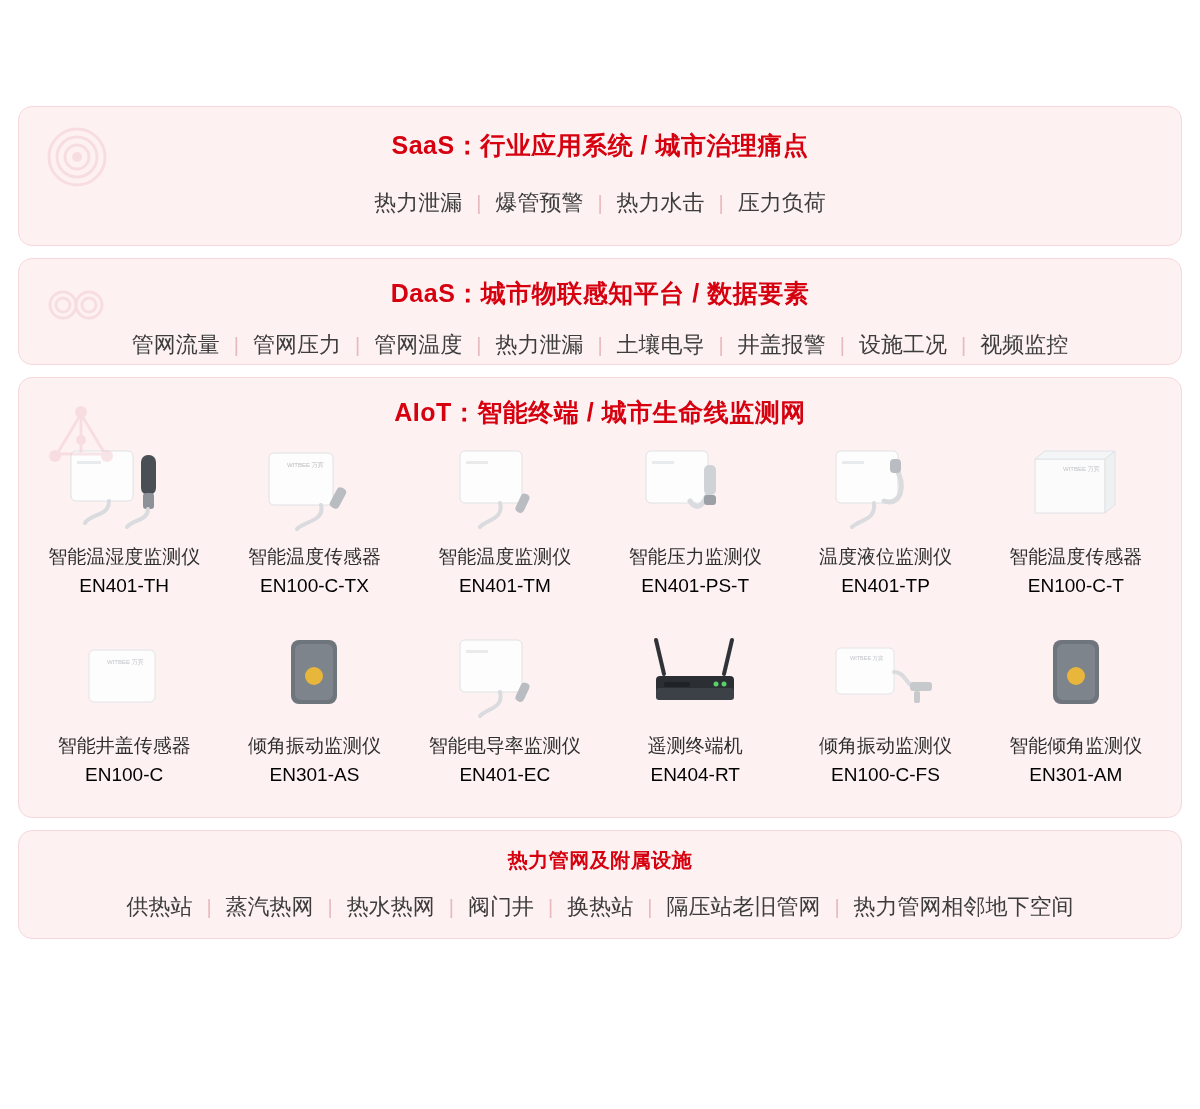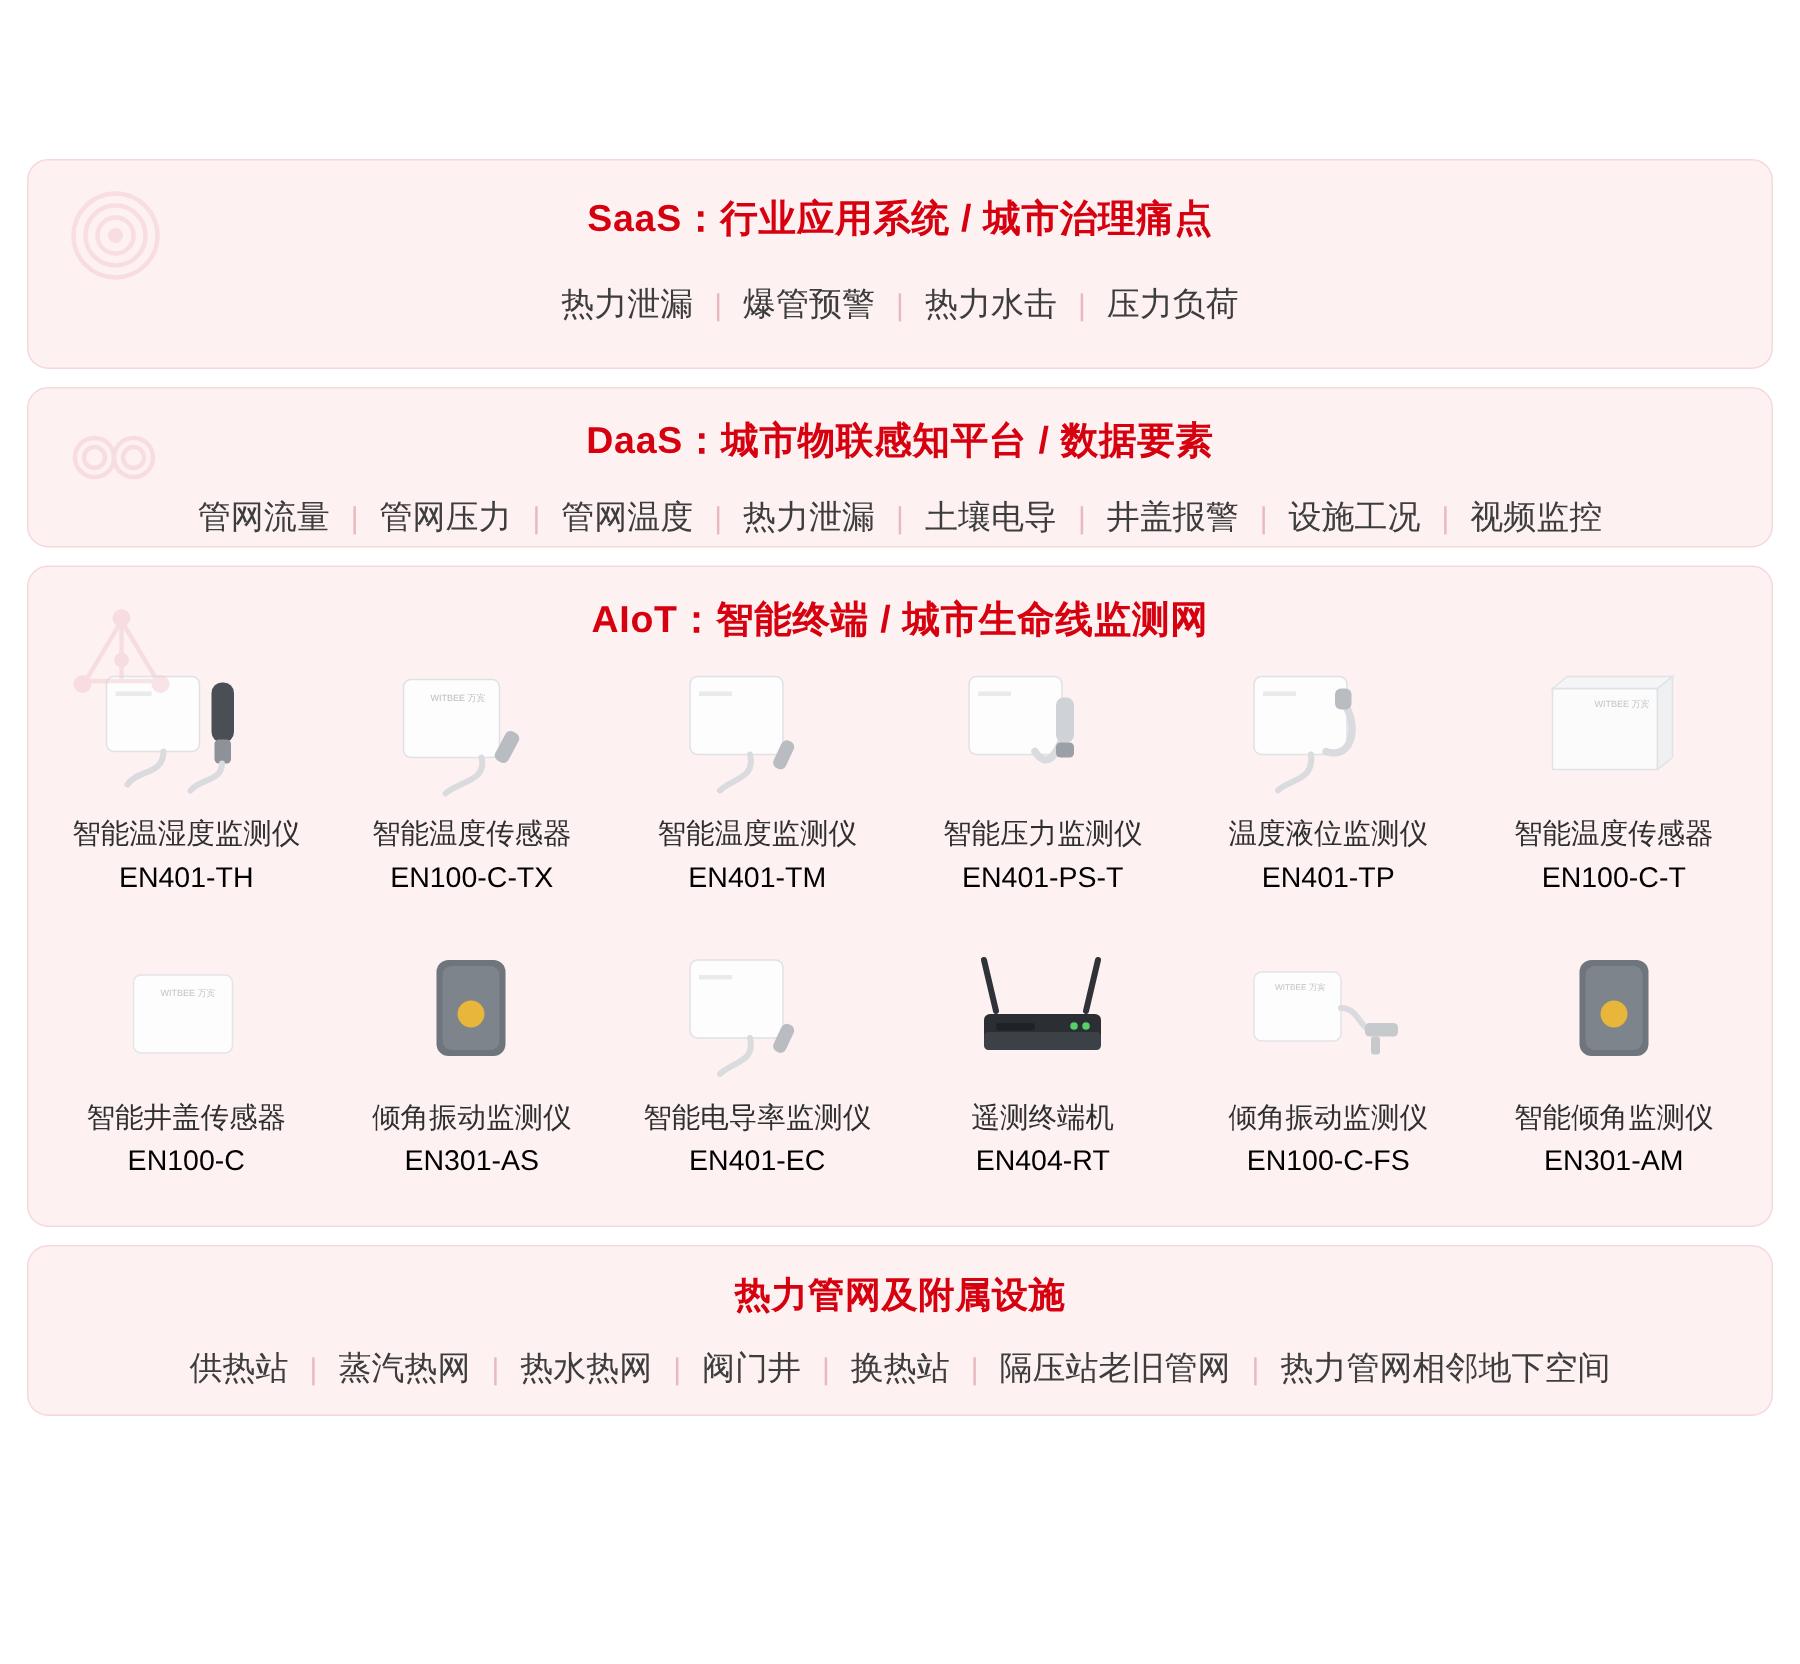--- a/index.html
+++ b/index.html
@@ -106,21 +106,21 @@
   .cap .model {
     display: block;
     font-size: 19px;
     color: #000000;
   }
 
   
   .bottom {
     padding: 16px 0 16px 0;
   }
-  .bottom .panel-title { font-size: 24px; }
+  .bottom .panel-title { font-size: 20px; }
   .bottom .chips {
     margin-top: 18px;
     text-align: center;
     font-size: 22px;
     color: #3d3d3d;
   }
 
   
   .wm {
     position: absolute;

